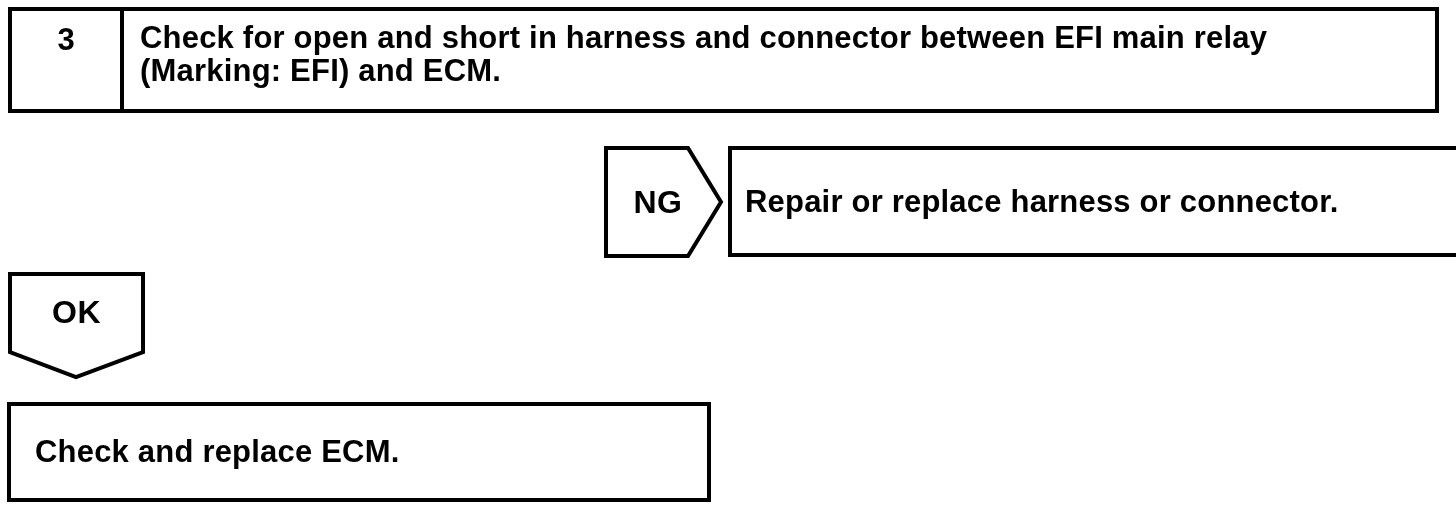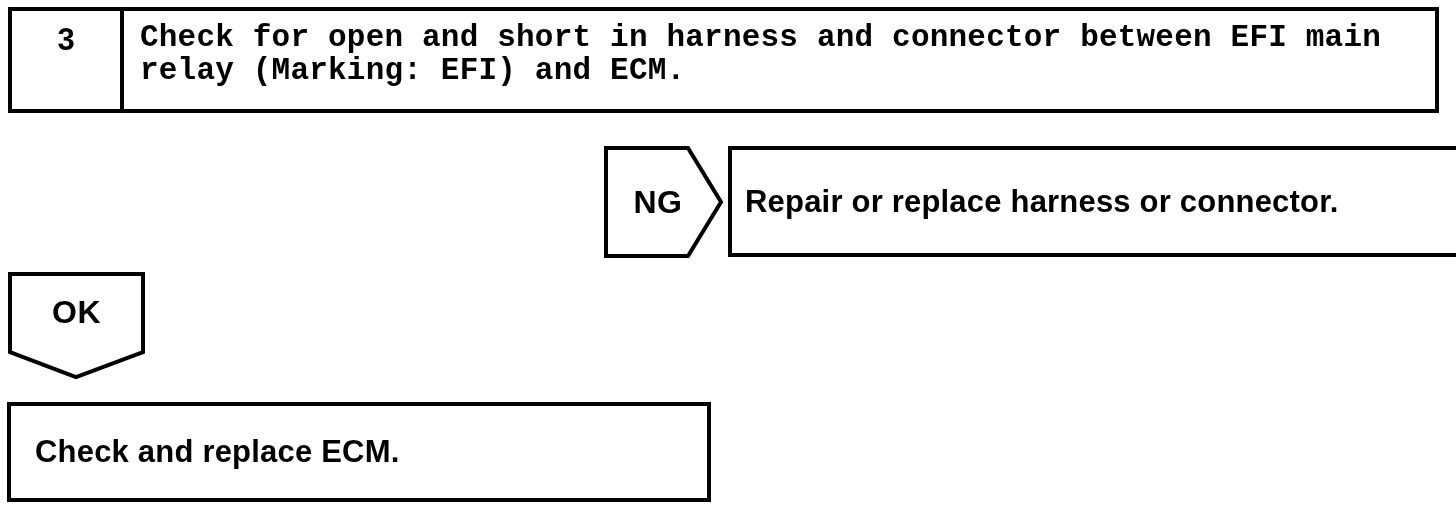--- a/index.html
+++ b/index.html
@@ -40,21 +40,20 @@
     font-size: 31px;
     padding-top: 11px;
   }
   .step-text {
     flex: 1;
     box-sizing: border-box;
     font-size: 31px;
     line-height: 33px;
     letter-spacing: 0.2px;
     padding: 10px 40px 0 16px;
-    font-family: Liberation Mono, monospace;
   }
   
   .connector {
     position: absolute;
   }
   .connector svg {
     display: block;
     position: absolute;
     left: 0;
     top: 0;

